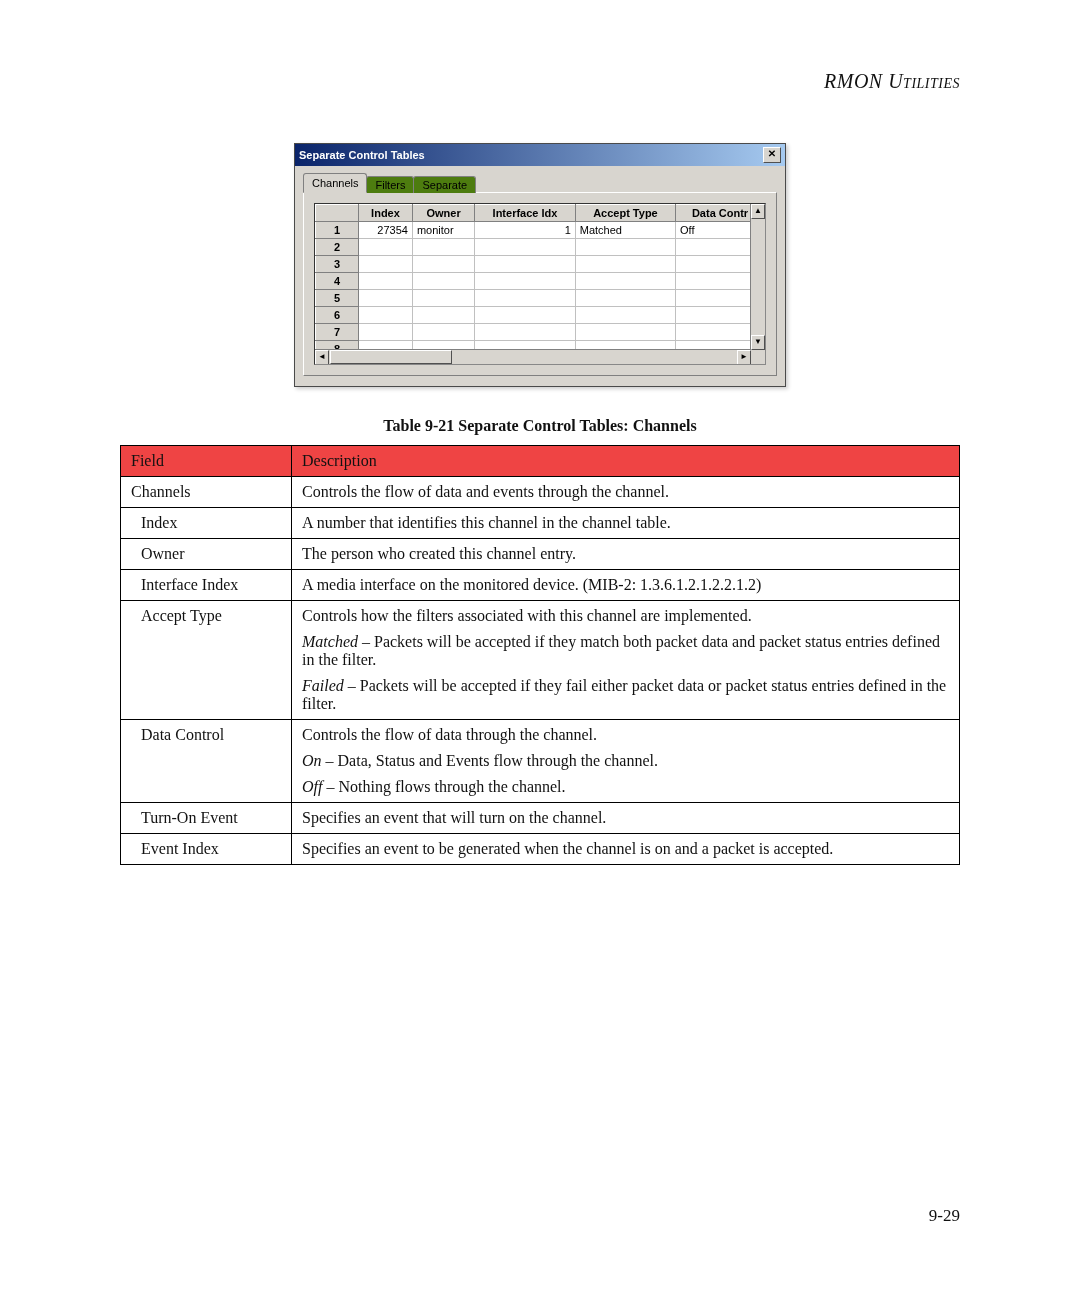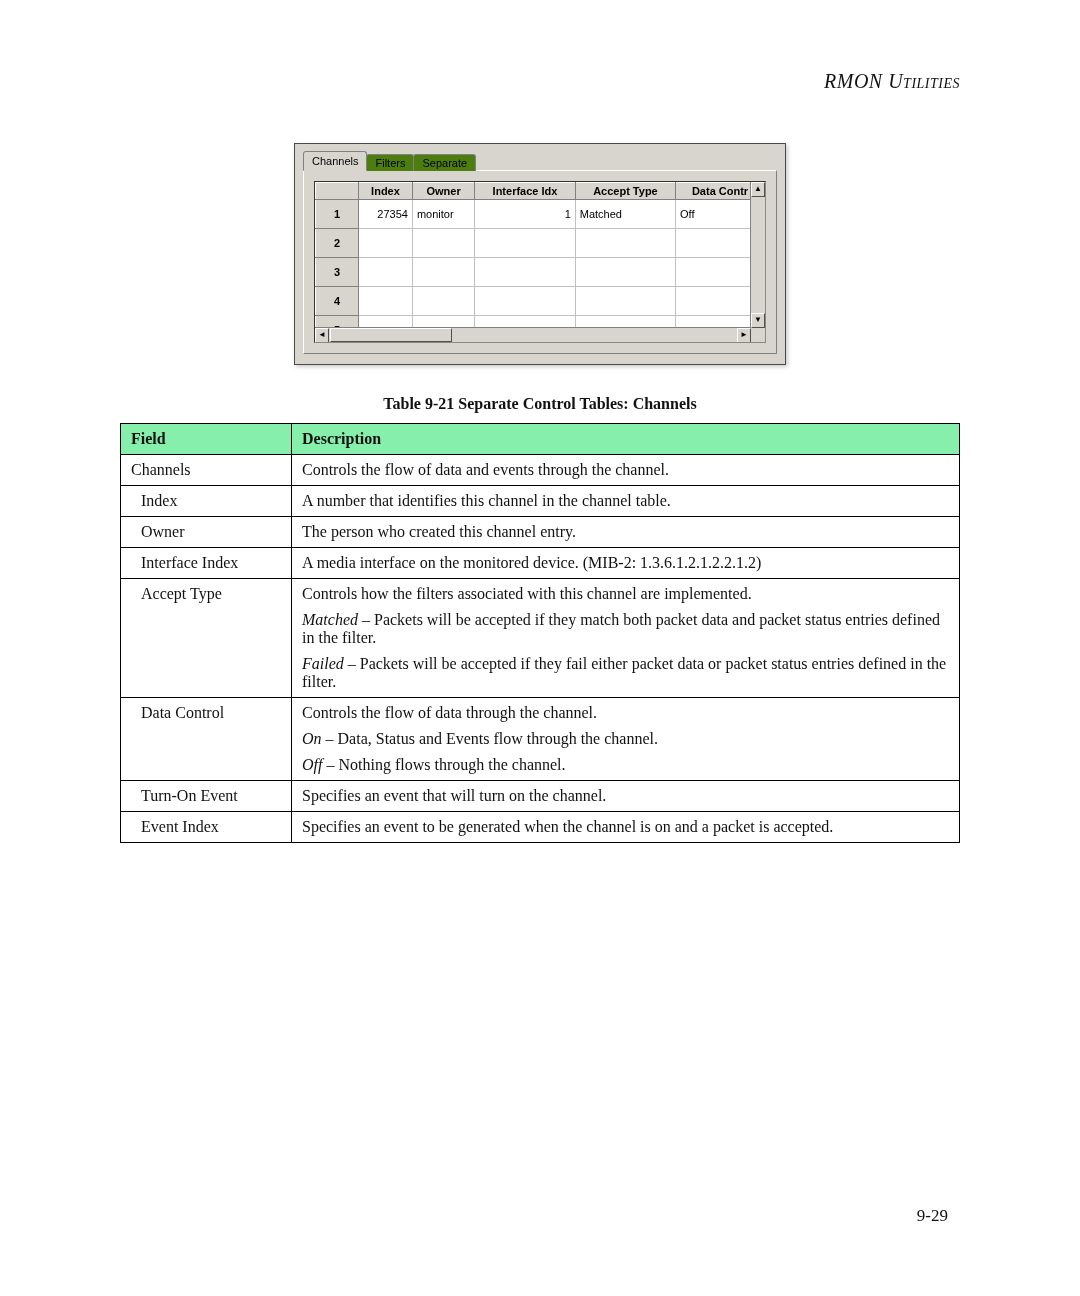--- a/index.html
+++ b/index.html
@@ -124,21 +124,21 @@
     background: #d8d5cf;
     border: 1px solid #808080;
     border-top-color:#fff;
     border-left-color:#fff;
     font-weight: bold;
     text-align: center;
     width: 34px;
   }
   table.grid td.cell {
     border: 1px solid #c0c0c0;
-    padding: 7px 4px;
+    padding: 1px 4px;
     background:#fff;
     height:14px;
   }
   .sbar-v {
     position:absolute;
     right:0; top:0; bottom:14px;
     width:14px;
     background:#d8d5cf;
     border-left:1px solid #808080;
   }
@@ -215,45 +215,49 @@
     font-family: Garamond, Georgia, serif;
     font-size: 16px;
   }
   table.desc th, table.desc td {
     border: 1px solid #000;
     padding: 6px 10px;
     vertical-align: top;
     text-align: left;
   }
   table.desc th {
-    font-weight: bold;
-    background:#86efac;
+    font-weight: normal;
+    background:#ef4444;
   }
   td.field { width: 150px; }
   td.field .indent { margin-left: 10px; display:block;}
   .para { margin: 0 0 8px 0; }
   .para:last-child{margin-bottom:0;}
   em.kw { font-style: italic; }
 
   
   .pagenum {
     position: absolute;
     bottom: 70px;
-    right: 132px;
+    right: 120px;
     font-family: Garamond, Georgia, serif;
     font-size: 17px;
   }
 </style>
 </head>
 <body>
 
 <div class="page-header">RMON Utilities</div>
 
 <div class="dlg-wrap">
   <div class="dlg">
+    <div class="dlg-title">
+      <span>Separate Control Tables</span>
+      <span class="dlg-close">✕</span>
+    </div>
     <div class="dlg-body">
       <div class="tabstrip">
         <span class="tab active">Channels</span>
         <span class="tab">Filters</span>
         <span class="tab">Separate</span>
       </div>
       <div class="tabpanel">
         <div class="grid-frame">
           <table class="grid">
             <tbody>

